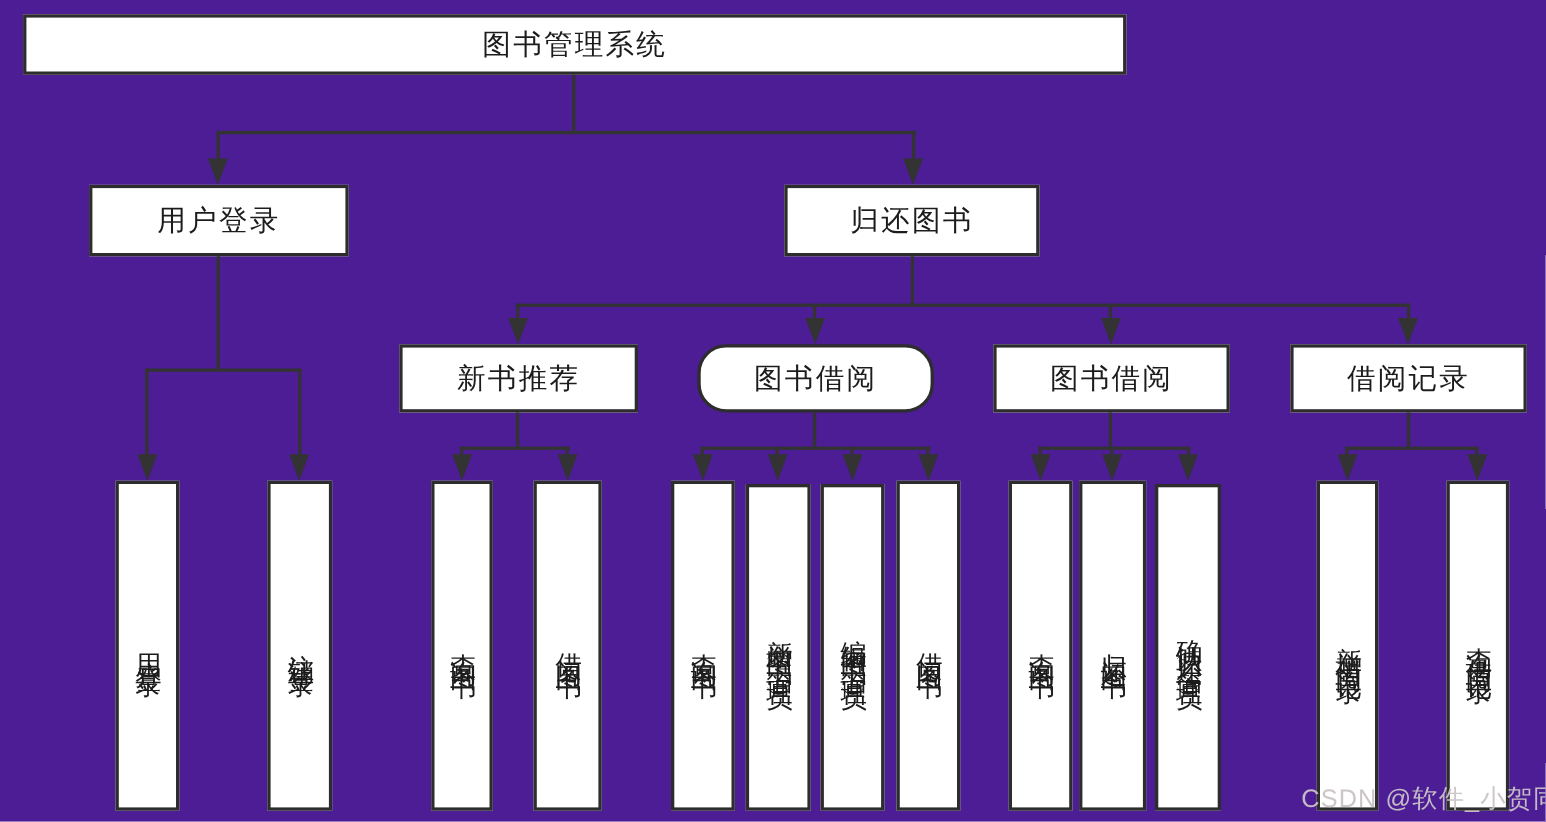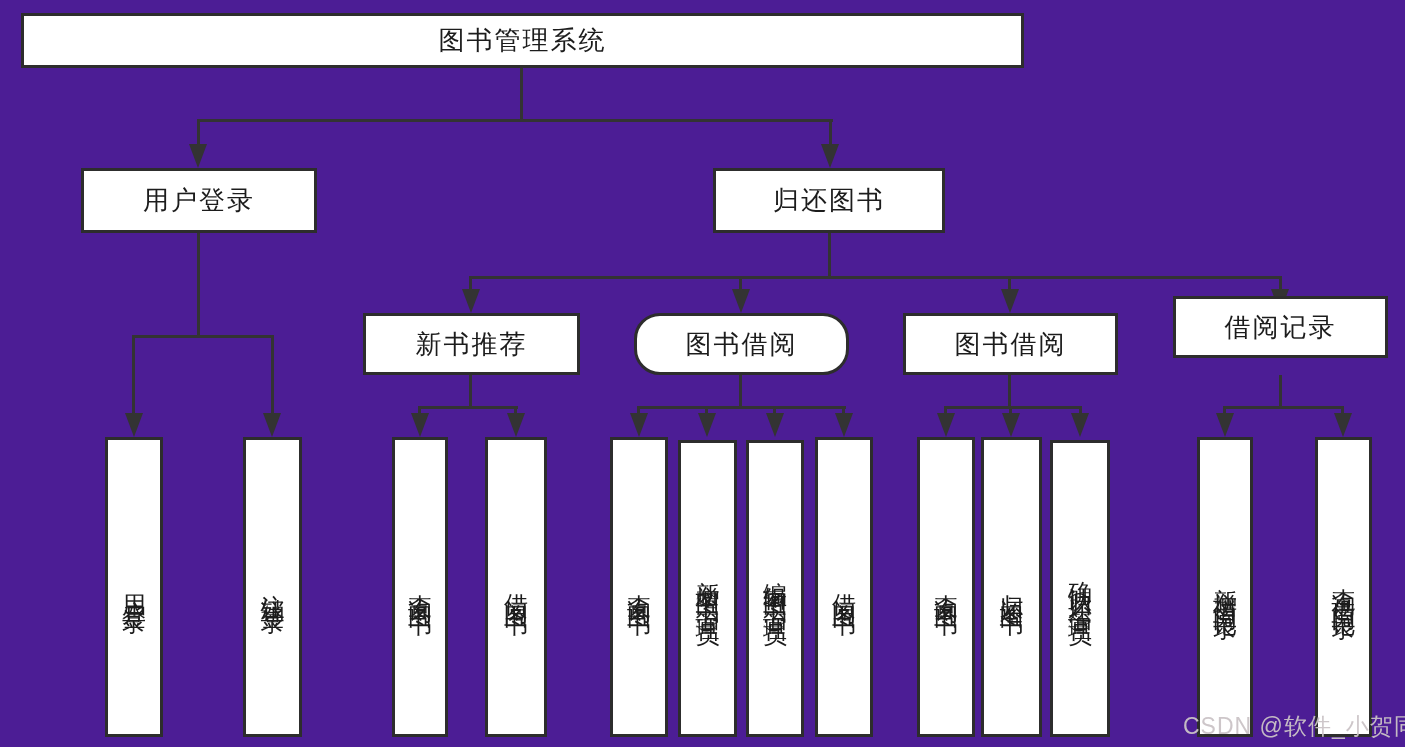--- a/index.html
+++ b/index.html
@@ -93,21 +93,21 @@
   <div class="ln" style="left:739px; top:276px; width:3px; height:18px;"></div>
   <div class="tri" style="left:732px; top:289px;"></div>
   <div class="ln" style="left:1008px; top:276px; width:3px; height:18px;"></div>
   <div class="tri" style="left:1001px; top:289px;"></div>
   <div class="ln" style="left:1279px; top:276px; width:3px; height:18px;"></div>
   <div class="tri" style="left:1271px; top:289px;"></div>
 
   <div class="box" style="left:363px; top:313px; width:217px; height:62px;">新书推荐</div>
   <div class="box" style="left:634px; top:313px; width:215px; height:62px;border-radius:26px;">图书借阅</div>
   <div class="box" style="left:903px; top:313px; width:215px; height:62px;">图书借阅</div>
-  <div class="box" style="left:1173px; top:296px; width:215px; height:62px;">借阅记录</div>
+  <div class="box" style="left:1173px; top:313px; width:215px; height:62px;">借阅记录</div>
 
   <div class="ln" style="left:469px; top:375px; width:3px; height:34px;"></div>
   <div class="ln" style="left:418px; top:406px; width:100px; height:3px;"></div>
   <div class="ln" style="left:418px; top:406px; width:3px; height:12px;"></div>
   <div class="tri" style="left:411px; top:413px;"></div>
   <div class="ln" style="left:514px; top:406px; width:3px; height:12px;"></div>
   <div class="tri" style="left:507px; top:413px;"></div>
 
   <div class="ln" style="left:739px; top:375px; width:3px; height:34px;"></div>
   <div class="ln" style="left:637px; top:406px; width:209px; height:3px;"></div>

